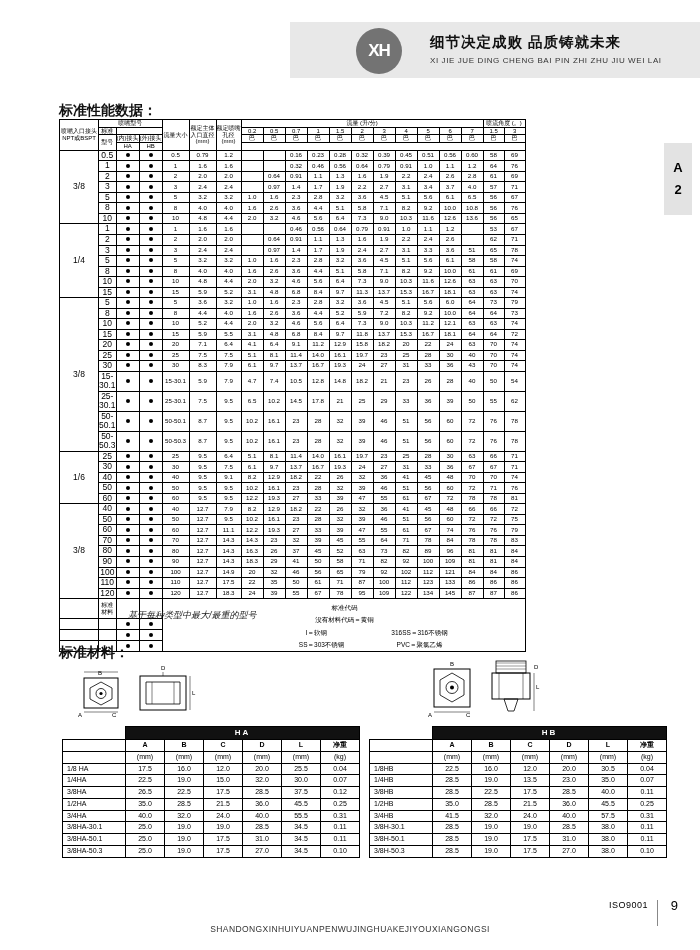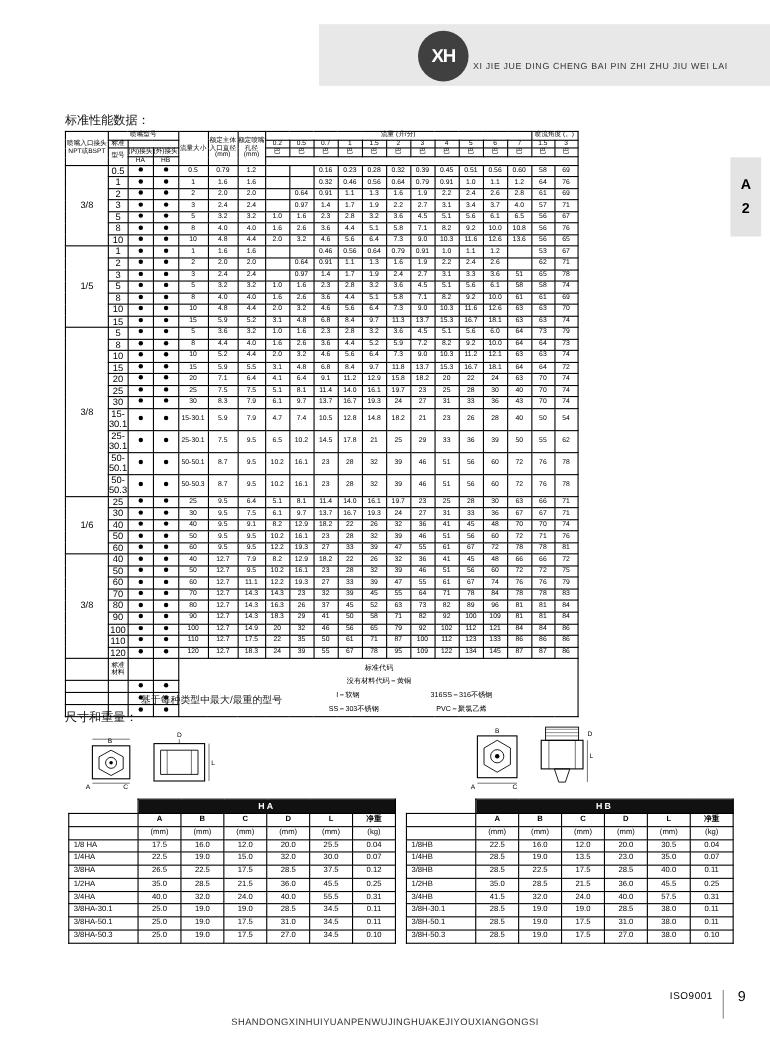--- a/index.html
+++ b/index.html
@@ -2,29 +2,29 @@
 <html><head>
 <meta charset="utf-8">
 <style>
   html,body{margin:0;padding:0;}
   body{width:700px;height:950px;background:#fff;font-family:"Liberation Sans",sans-serif;color:#000;position:relative;overflow:hidden;}
   .page{position:relative;width:700px;height:950px;}
 
   
   .header{position:absolute;left:0;top:0;width:700px;height:96px;}
   .hdr-bar{position:absolute;left:290px;top:22px;width:410px;height:56px;background:#e8e8e8;}
-  .logo{position:absolute;left:380px;top:28px;width:46px;height:46px;border-radius:50%;background:#404040;color:#fff;display:flex;align-items:center;justify-content:center;font-size:17px;font-weight:bold;letter-spacing:-1px;}
+  .logo{position:absolute;left:356px;top:28px;width:46px;height:46px;border-radius:50%;background:#737373;color:#fff;display:flex;align-items:center;justify-content:center;font-size:17px;font-weight:bold;letter-spacing:-1px;}
   .hdr-cn{position:absolute;left:430px;top:33px;font-size:14.5px;font-weight:bold;color:#111;letter-spacing:1px;}
   .hdr-py{position:absolute;left:430px;top:56px;font-size:8px;color:#333;letter-spacing:0.6px;text-align:right;}
 
   
   .sidetab{position:absolute;left:664px;top:143px;width:28px;height:72px;background:#e3e3e3;display:flex;flex-direction:column;align-items:center;justify-content:center;font-size:13px;font-weight:bold;line-height:1.7;}
 
   
-  .sect-title{position:absolute;font-size:11px;font-weight:normal;color:#111;}
+  .sect-title{position:absolute;font-size:14px;font-weight:bold;color:#111;}
   .sect-sub{position:absolute;font-size:9px;color:#222;}
 
   
   .maintbl{position:absolute;left:59px;top:119px;border-collapse:collapse;font-size:6.2px;}
   .maintbl td,.maintbl th{border:0.5px solid #000;padding:0;text-align:center;vertical-align:middle;line-height:1.12;font-weight:normal;}
   .maintbl .hd{font-size:6px;background:#fff;}
   .maintbl .sz{font-size:8.5px;}
   .dot{display:inline-block;width:4px;height:4px;border-radius:50%;background:#000;}
   .grp{font-size:8.5px;}
   .lft{text-align:left;padding-left:4px;}
@@ -48,20 +48,21 @@
   .foot-py{position:absolute;left:0;top:24px;width:700px;text-align:center;font-size:8.5px;color:#333;letter-spacing:0.4px;}
 </style>
 </head>
 <body>
 
 <div class="page">
 
   <div class="header">
     <div class="hdr-bar"></div>
     <div class="logo">XH</div>
+    <div class="hdr-cn">细节决定成败    品质铸就未来</div>
     <div class="hdr-py">XI JIE JUE DING CHENG BAI    PIN ZHI ZHU JIU WEI LAI</div>
   </div>
 
   <div class="sidetab">
     <span>A</span>
     <span>2</span>
   </div>
 
   <div class="sect-title" style="left:59px;top:102px;">标准性能数据：</div>
 
@@ -258,21 +259,21 @@
           <td>7.3</td>
           <td>9.0</td>
           <td>10.3</td>
           <td>11.6</td>
           <td>12.6</td>
           <td>13.6</td>
           <td>56</td>
           <td>65</td>
         </tr>
         <tr>
-          <td class="grp" rowspan="7">1/5</td>
+          <td class="grp" rowspan="7">1/4</td>
           <td class="sz">1</td>
           <td><span class="dot"></span></td>
           <td><span class="dot"></span></td>
           <td>1</td>
           <td>1.6</td>
           <td>1.6</td>
           <td></td>
           <td></td>
           <td>0.46</td>
           <td>0.56</td>
@@ -968,22 +969,22 @@
         </tr>
         <tr>
           <td>&nbsp;</td>
           <td>&nbsp;</td>
           <td><span class="dot"></span></td>
           <td><span class="dot"></span></td>
         </tr>
       </tbody>
     </table>
 
-  <div class="sect-title" style="left:59px;top:644px;">尺寸和重量：</div>
-  <div class="sect-sub" style="left:128px;top:630px;">基于每种类型中最大/最重的型号</div>
+  <div class="sect-title" style="left:59px;top:644px;">标准材料：</div>
+  <div class="sect-sub" style="left:128px;top:609px;font-style:italic;">基于每种类型中最大/最重的型号</div>
 
   <div class="draw" style="left:62px;top:662px;width:190px;height:62px;">
     <svg width="190" height="62" viewBox="0 0 190 62">
 
       <rect x="22" y="16" width="34" height="30" fill="none" stroke="#000" stroke-width="1"></rect>
       <polygon points="39,20 50,26 50,37 39,43 28,37 28,26" fill="none" stroke="#000" stroke-width="0.8"></polygon>
       <circle cx="39" cy="31.5" r="5" fill="none" stroke="#000" stroke-width="0.8"></circle>
       <circle cx="39" cy="31.5" r="1.6" fill="#000"></circle>
       <text x="36" y="13" font-size="6" font-family="Liberation Sans">B</text>
       <text x="16" y="55" font-size="6" font-family="Liberation Sans">A</text>

